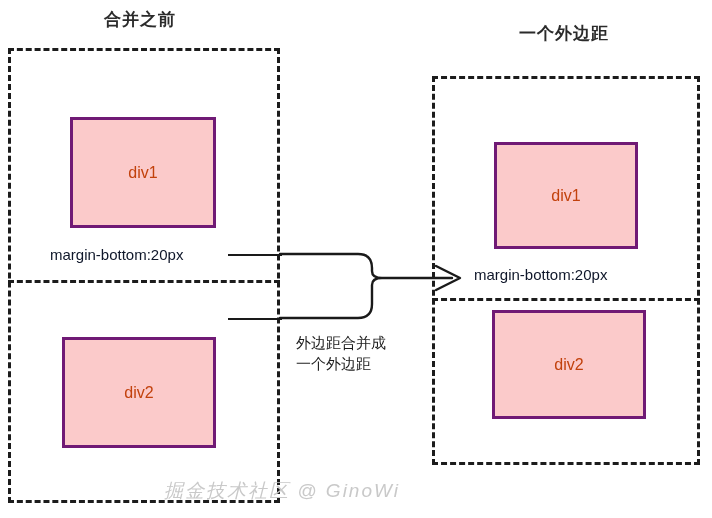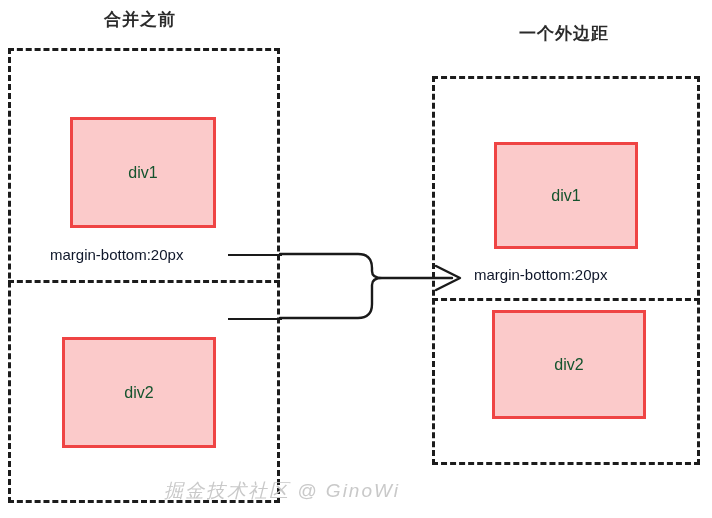--- a/index.html
+++ b/index.html
@@ -43,27 +43,27 @@
     position: absolute;
     border-top: 3px dashed #1c1c1c;
     height: 0;
   }
   #divider-before { left: 8px; top: 280px; width: 272px; }
   #divider-after  { left: 432px; top: 298px; width: 268px; }
 
   .div-box {
     position: absolute;
     background: #fbcaca;
-    border: 3px solid #ef4444;
+    border: 3px solid #701a75;
     box-sizing: border-box;
     display: flex;
     align-items: center;
     justify-content: center;
     font-size: 16px;
-    color: #14532d;
+    color: #c2410c;
   }
   #box-before-div1 { left: 70px;  top: 117px; width: 146px; height: 111px; }
   #box-before-div2 { left: 62px;  top: 337px; width: 154px; height: 111px; }
   #box-after-div1  { left: 494px; top: 142px; width: 144px; height: 107px; }
   #box-after-div2  { left: 492px; top: 310px; width: 154px; height: 109px; }
 
   .label {
     position: absolute;
     font-size: 15px;
     color: #0f172a;
@@ -144,20 +144,22 @@
              Q 102 38 112 38
              L 182 38
              M 10 78
              L 88 78
              Q 102 78 102 64
              L 102 45
              Q 102 38 112 38" fill="none" stroke="#1a1a1a" stroke-width="2.4" stroke-linecap="round" stroke-linejoin="round"></path>
     <path d="M 166 26 L 190 38 L 166 50" fill="none" stroke="#1a1a1a" stroke-width="2.4" stroke-linecap="round" stroke-linejoin="round"></path>
   </svg>
 
+  <div class="merge-note">外边距合并成
+一个外边距</div>
 
   <div class="panel-title" id="title-after">一个外边距</div>
 
   <div class="dashed-box" id="container-after"></div>
 
   <div class="divider" id="divider-after"></div>
 
   <div class="div-box" id="box-after-div1">div1</div>
 
   <div class="div-box" id="box-after-div2">div2</div>

